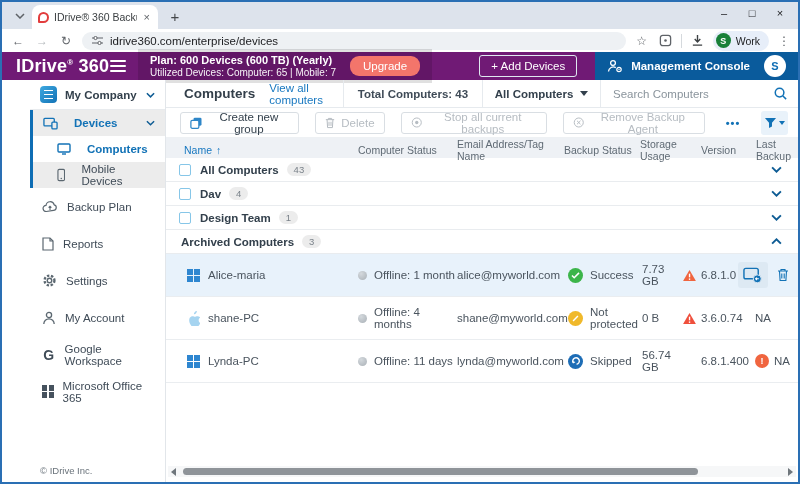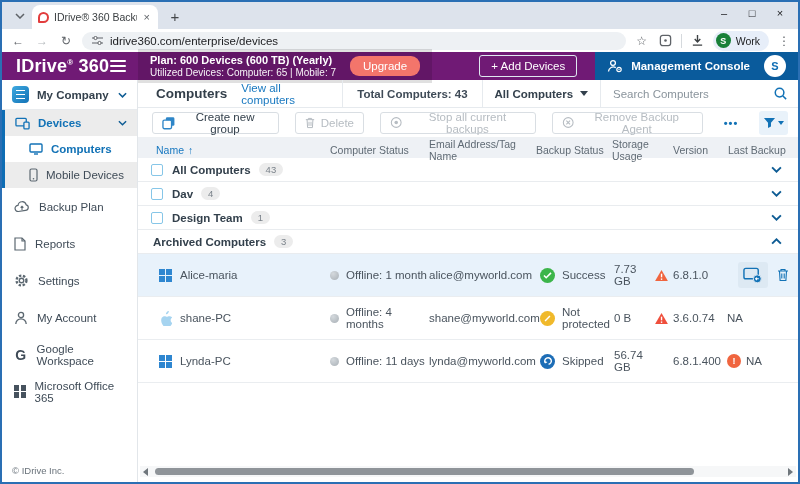--- a/index.html
+++ b/index.html
@@ -41,28 +41,28 @@
   .plan2 { font-size:10px; line-height:12px; opacity:.95; }
   .upgrade-btn { background:#f3756b; color:#fff; border:none; border-radius:9px; font-size:11.5px; padding:4px 13px; font-family:inherit; }
   .hdr-right { margin-left:auto; display:flex; align-items:center; height:100%; }
   .add-devices { background:transparent; border:1px solid #dfe8f0; color:#fff; border-radius:3px; font-size:11.5px; padding:4px 11px; margin-right:18px; font-family:inherit; }
   .mgmt { height:100%; background:#0a5b9c; display:flex; align-items:center; gap:8px; padding:0 12px; }
   .mgmt-label { font-size:11.5px; font-weight:bold; white-space:nowrap; }
   .hdr-avatar { width:22px; height:22px; border-radius:50%; background:#fff; color:#0e6db4; font-size:11px; font-weight:bold; display:flex; align-items:center; justify-content:center; margin-left:6px; }
 
   
   .main { flex:1; display:flex; min-height:0; }
-  .sidebar { width:136px; flex:0 0 auto; border-right:1px solid #e2e6ea; position:relative; background:#fff; }
+  .sidebar { width:136px; flex:0 0 auto; border-right:1px solid #e2e6ea; position:relative; background:#fff;margin-left:28px; }
   .company-row { height:30px; display:flex; align-items:center; gap:8px; padding:0 10px; border-bottom:1px solid #e8ebee; }
   .companyicon { width:17px; height:17px; border-radius:4px; background:linear-gradient(135deg,#3fa9e0,#1272b6); position:relative; }
   .companyicon::after { content:""; position:absolute; left:4px; top:4px; width:9px; height:9px;
     background:repeating-linear-gradient(#fff 0 1.5px, transparent 1.5px 4px); }
   .company-label { font-size:11.5px; color:#33404c; font-weight:bold; flex:1; }
   .devices-section { background:#ececec; border-left:3px solid #0e6db4; }
-  .srow { height:26px; display:flex; align-items:center; gap:8px; padding:0 10px; cursor:default; }
+  .srow { height:26px; display:flex; align-items:center; gap:16px; padding:0 10px; cursor:default; }
   .srow .lbl { font-size:11.5px; color:#3f4b57; }
   .srow.devices-root .lbl { color:#1272b6; font-weight:bold; flex:1; }
   .srow.child { padding-left:24px; }
   .srow.active { background:#fff; }
   .srow.active .lbl { color:#1272b6; font-weight:bold; }
   .nav-item { height:37px; display:flex; align-items:center; gap:9px; padding:0 12px; }
   .nav-item .lbl { font-size:11.5px; color:#3f4b57; }
   .gletter { font-size:14px; font-weight:bold; color:#3f4b57; width:15px; text-align:center; }
   .msgrid { width:13px; height:13px; display:grid; grid-template:1fr 1fr / 1fr 1fr; gap:1.5px; }
   .msgrid i { background:#46525e; }

